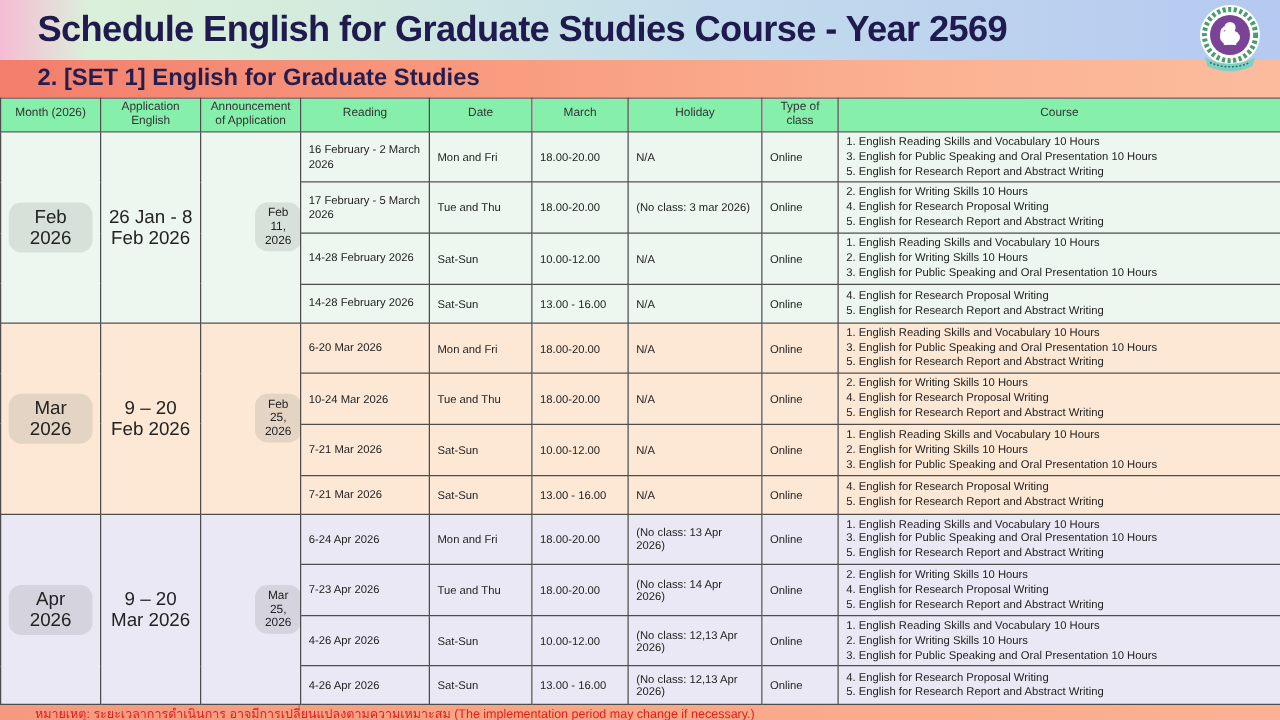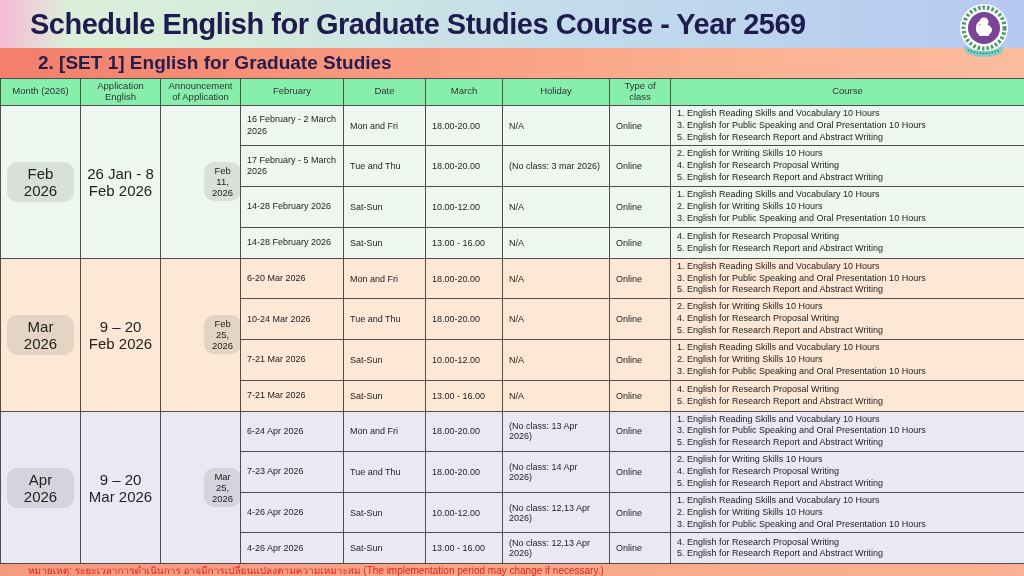--- a/index.html
+++ b/index.html
@@ -14,21 +14,21 @@
   .topbar h1 {
     padding-left:30px; font-size:29px; font-weight:800; color:#1f1b4e; letter-spacing:-.5px;
   }
   .logo { position:absolute; top:3px; right:14px; width:52px; height:56px; }
 
   
   .subtitle {
     height:30px; display:flex; align-items:center;
     background:linear-gradient(90deg,#f37e6b 0%,#f99c80 40%,#fbb394 75%,#fbbc9d 100%);
   }
-  .subtitle span { padding-left:38px; font-size:19px; font-weight:700; color:#241d4f; }
+  .subtitle span { padding-left:30px; font-size:19px; font-weight:700; color:#241d4f; }
 
   
   table { width:1024px; height:483px; border-collapse:collapse; table-layout:fixed; }
   th, td { border:1px solid #4d4d4d; padding:2px 6px; vertical-align:middle; font-size:9px; color:#232323; overflow:hidden; }
   thead th { background:#86efac; font-weight:400; font-size:9.5px; color:#333; text-align:center; height:24px; line-height:1.15; }
   .r3 { height:40px; } .r2 { height:31px; }
 
   .g0 td { background:#edf7ef; }
   .g1 td { background:#fce8d4; }
   .g2 td { background:#eae8f4; }
@@ -83,21 +83,21 @@
       <col style="width:77px">
     <col style="width:107px">
       <col style="width:61px">
       <col style="width:354px">
   </colgroup>
   <thead>
     <tr>
       <th>Month (2026)</th>
       <th>Application English</th>
       <th>Announcement of Application</th>
-      <th>February</th>
+      <th>Reading</th>
       <th>Date</th>
       <th>March</th>
       <th>Holiday</th>
       <th>Type of class</th>
       <th>Course</th>
     </tr>
   </thead>
   <tbody>
 
     <tr class="g0 r3">

